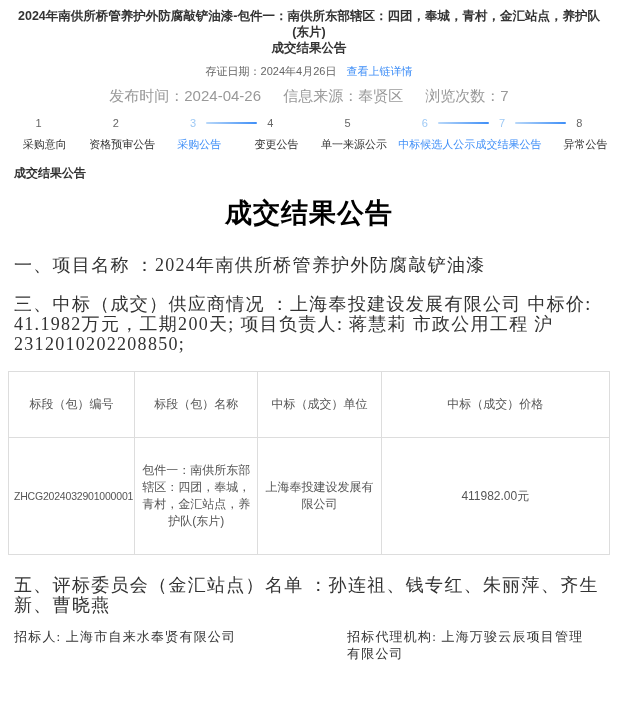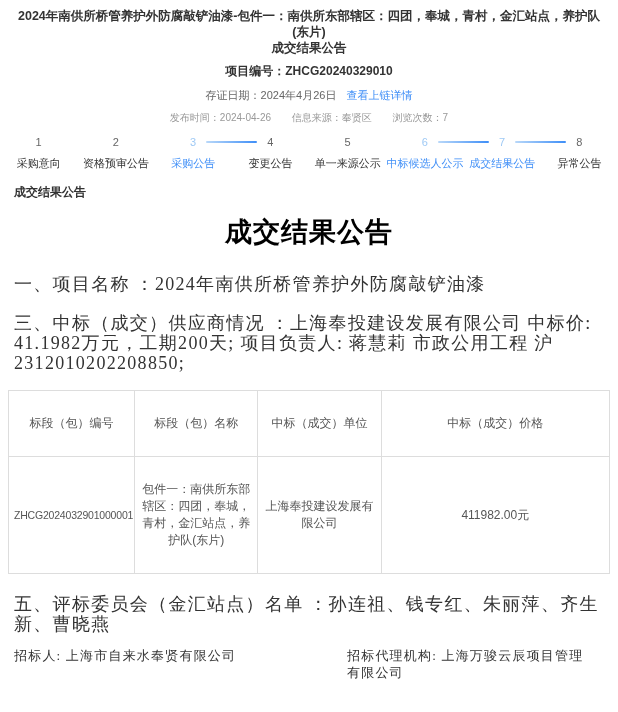--- a/index.html
+++ b/index.html
@@ -26,33 +26,33 @@
   }
   .meta-cert {
     margin-top:8px; text-align:center;
     font-size:11px; color:#666;
   }
   .meta-cert a {
     color:#3e8ef7; text-decoration:none; margin-left:10px; cursor:pointer;
   }
   .meta-pub {
     margin-top:8px; text-align:center;
-    font-size:10px; color:#999;
+    font-size:15px; color:#999;
   }
   .meta-pub span { margin:0 9px; }
   
   .steps {
     position:relative;
     display:flex;
     margin-top:10px;
     height:36px;
   }
   .step { width:12.5%; text-align:center; cursor:pointer; }
   .step-num { font-size:11px; color:#666; line-height:14px; }
-  .step-label { margin-top:7px; font-size:11px; color:#333; white-space:nowrap; }
+  .step-label { margin-top:7px; font-size:11px; color:#333; white-space:nowrap;padding-left:12px; }
   .step.active .step-num { color:#9ec9f5; }
   .step.active .step-label { color:#3e8ef7; }
   .connector {
     position:absolute; top:6px; height:2px; border-radius:1px;
     background:linear-gradient(90deg,#b9d8f9,#3e8ef7);
   }
   .c34 { left:calc(31.25% + 13px); width:calc(12.5% - 26px); }
   .c67 { left:calc(68.75% + 13px); width:calc(12.5% - 26px); }
   .c78 { left:calc(81.25% + 13px); width:calc(12.5% - 26px); }
   
@@ -116,21 +116,20 @@
 </head>
 <body>
 
 <div class="page">
 
   <div class="doc-title">
     <div>2024年南供所桥管养护外防腐敲铲油漆-包件一：南供所东部辖区：四团，奉城，青村，金汇站点，养护队(东片)</div>
     <div>成交结果公告</div>
   </div>
 
-  <div class="meta-project">项目编号：ZHCG20240329010</div>
 
   <div class="meta-cert">
     <span>存证日期：2024年4月26日</span><a>查看上链详情</a>
   </div>
 
   <div class="meta-pub">
     <span>发布时间：2024-04-26</span>
     <span>信息来源：奉贤区</span>
     <span>浏览次数：7</span>
   </div>

